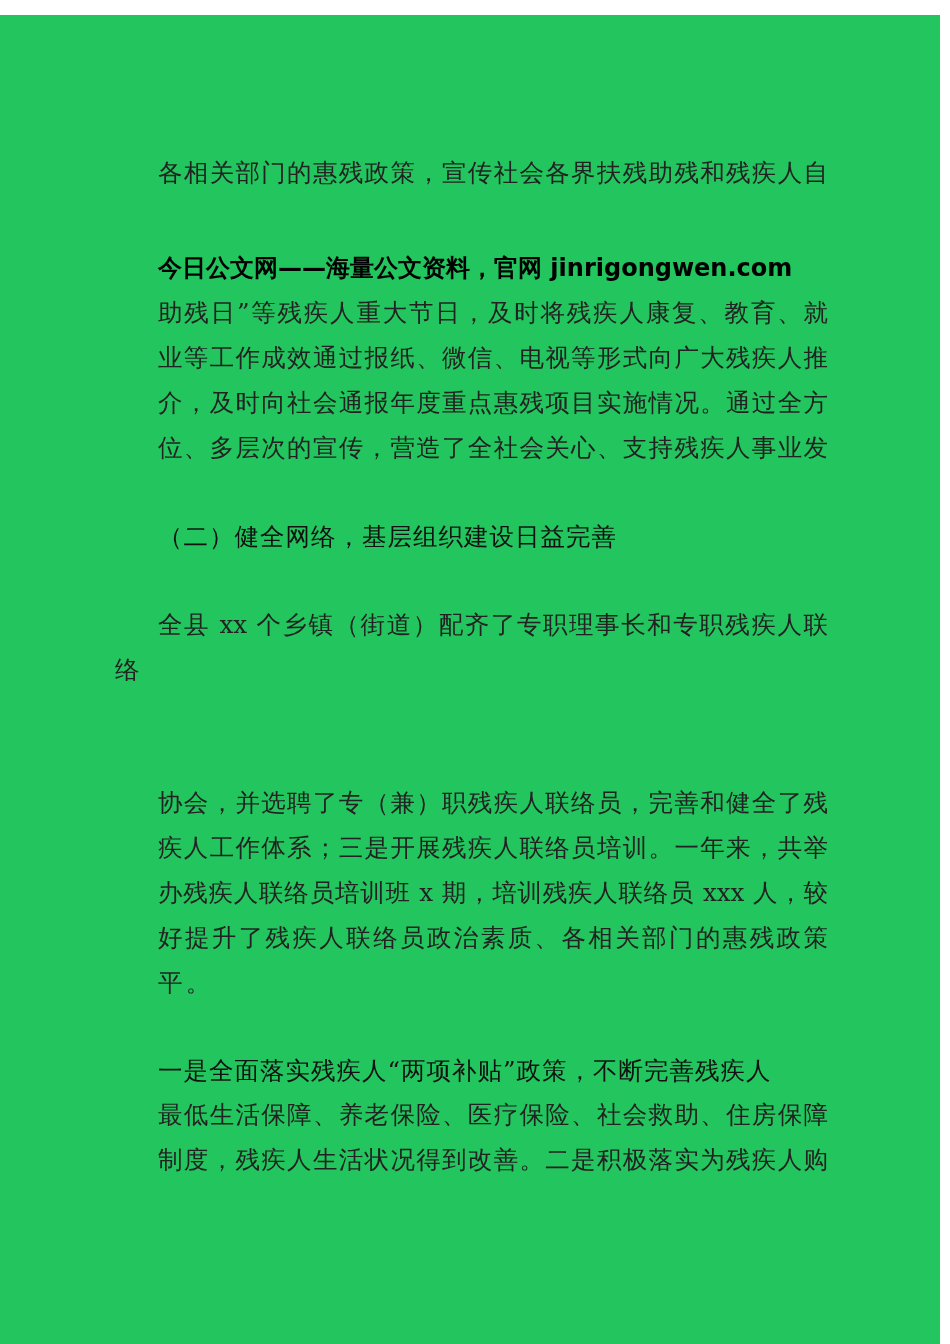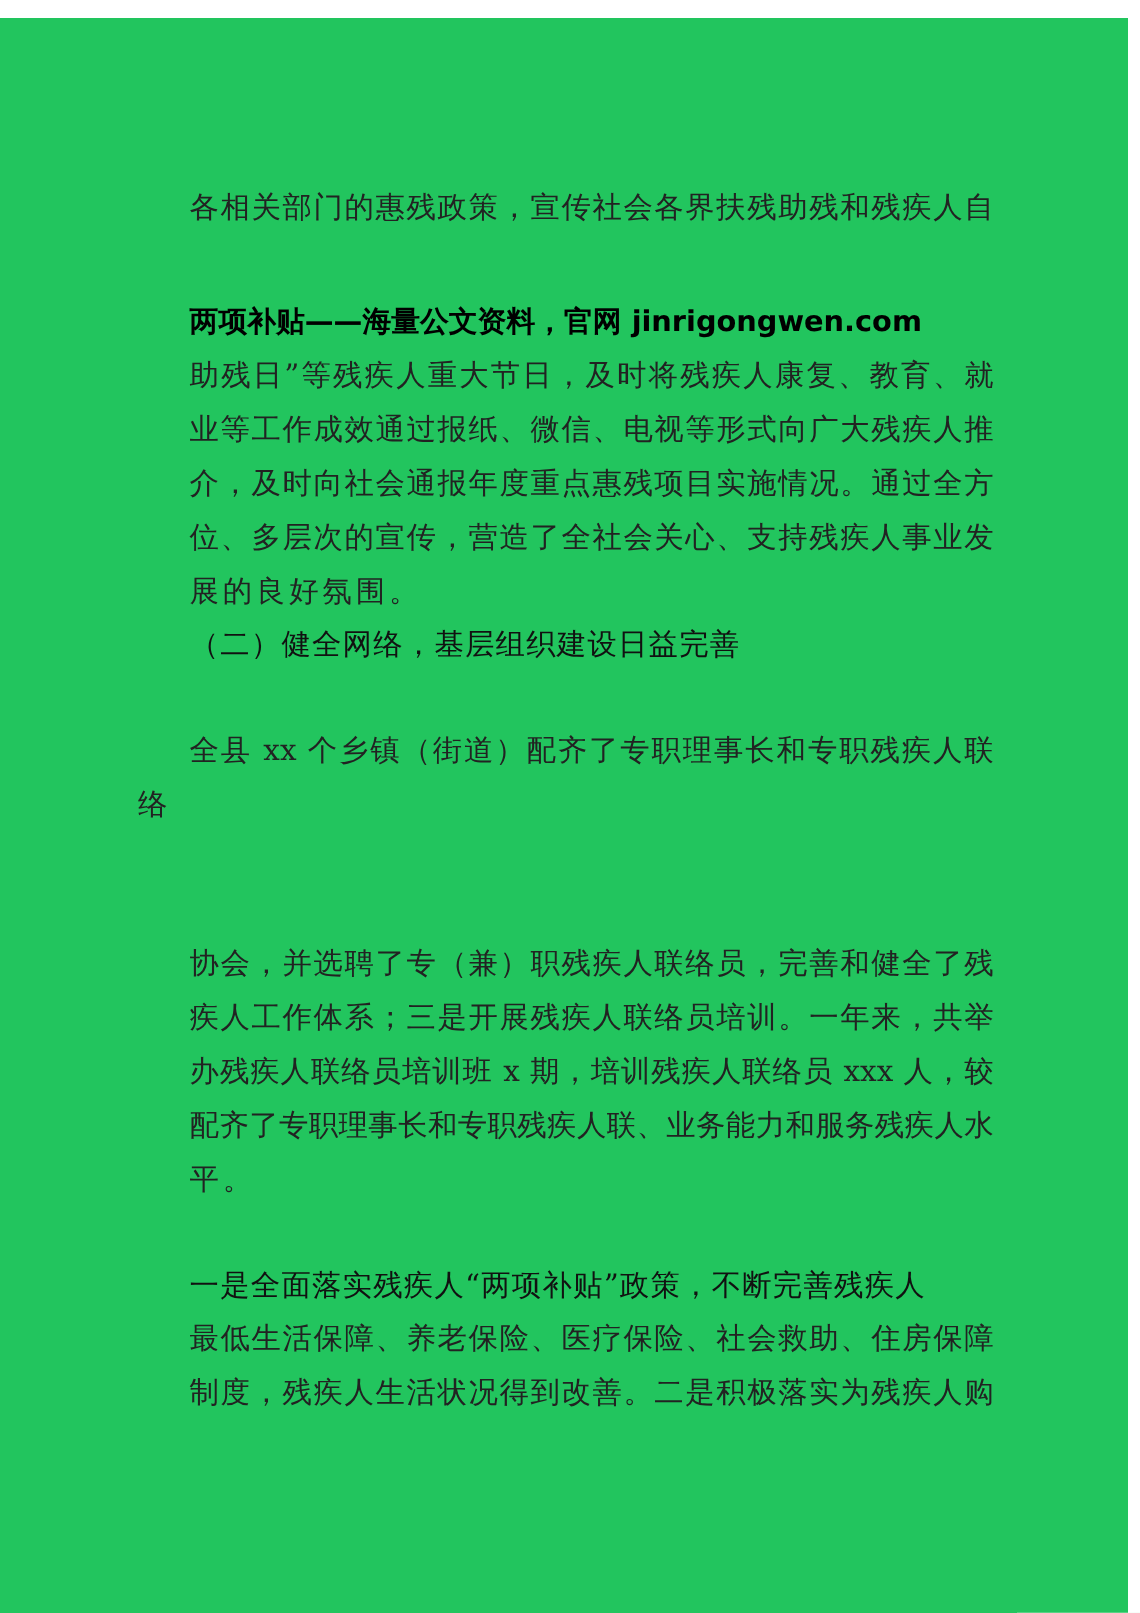--- a/index.html
+++ b/index.html
@@ -24,30 +24,29 @@
     letter-spacing: 0px;
     font-size: 24px;
   }
   .line.outdent { left: 115px; }
 </style>
 </head>
 <body>
 
 <div class="page">
   <div class="line full" style="top:143px">各相关部门的惠残政策，宣传社会各界扶残助残和残疾人自</div>
-  <div class="line bold" style="top:238px">两项补贴——海量公文资料，官网 jinrigongwen.com</div>
+  <div class="line bold" style="top:238px">今日公文网——海量公文资料，官网 jinrigongwen.com</div>
   <div class="line full" style="top:283px">助残日”等残疾人重大节日，及时将残疾人康复、教育、就</div>
   <div class="line full" style="top:328px">业等工作成效通过报纸、微信、电视等形式向广大残疾人推</div>
   <div class="line full" style="top:373px">介，及时向社会通报年度重点惠残项目实施情况。通过全方</div>
   <div class="line full" style="top:418px">位、多层次的宣传，营造了全社会关心、支持残疾人事业发</div>
-  <div class="line" style="top:463px">展的良好氛围。</div>
   <div class="line heading" style="top:507px">（二）健全网络，基层组织建设日益完善</div>
   <div class="line full" style="top:595px">全县 xx 个乡镇（街道）配齐了专职理事长和专职残疾人联</div>
   <div class="line outdent" style="top:640px">络</div>
   <div class="line full" style="top:773px">协会，并选聘了专（兼）职残疾人联络员，完善和健全了残</div>
   <div class="line full" style="top:818px">疾人工作体系；三是开展残疾人联络员培训。一年来，共举</div>
   <div class="line full" style="top:863px">办残疾人联络员培训班 x 期，培训残疾人联络员 xxx 人，较</div>
-  <div class="line full" style="top:908px">配齐了专职理事长和专职残疾人联、业务能力和服务残疾人水</div>
+  <div class="line full" style="top:908px">好提升了残疾人联络员政治素质、各相关部门的惠残政策</div>
   <div class="line" style="top:953px">平。</div>
   <div class="line heading" style="top:1041px">一是全面落实残疾人“两项补贴”政策，不断完善残疾人</div>
   <div class="line full" style="top:1085px">最低生活保障、养老保险、医疗保险、社会救助、住房保障</div>
   <div class="line full" style="top:1130px">制度，残疾人生活状况得到改善。二是积极落实为残疾人购</div>
 </div>
 
 </body></html>

